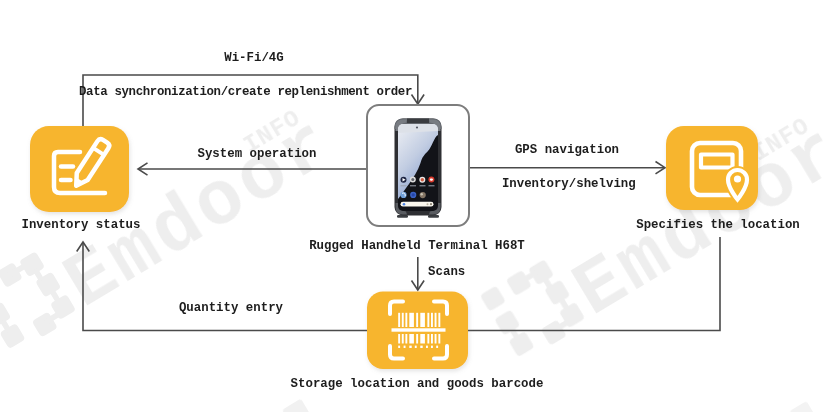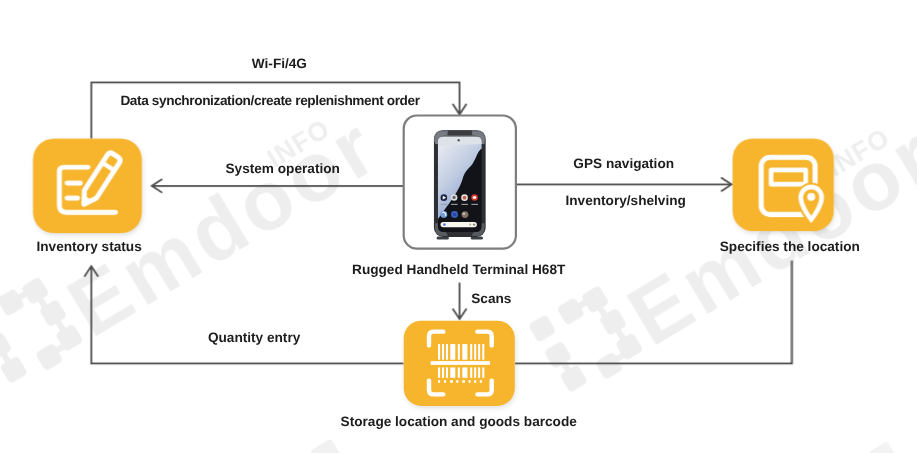--- a/index.html
+++ b/index.html
@@ -1,17 +1,17 @@
 <!DOCTYPE html>
 <html><head>
 <meta charset="utf-8">
 <style>
   html,body{margin:0;padding:0;background:#ffffff;}
   #canvas{position:relative;width:834px;height:412px;overflow:hidden;
-    font-family:Liberation Sans, sans-serif;}
+    font-family:Liberation Mono, monospace;}
 </style>
 </head>
 <body>
 <div id="canvas">
 <svg width="834" height="412" viewBox="0 0 834 412">
   <defs>
     <filter id="sh" x="-20%" y="-20%" width="150%" height="150%">
       <feDropShadow dx="1" dy="2.2" stdDeviation="2" flood-color="#8a8a8a" flood-opacity="0.24"></feDropShadow>
     </filter>
     <linearGradient id="wall" x1="0" y1="0" x2="0.6" y2="1">

